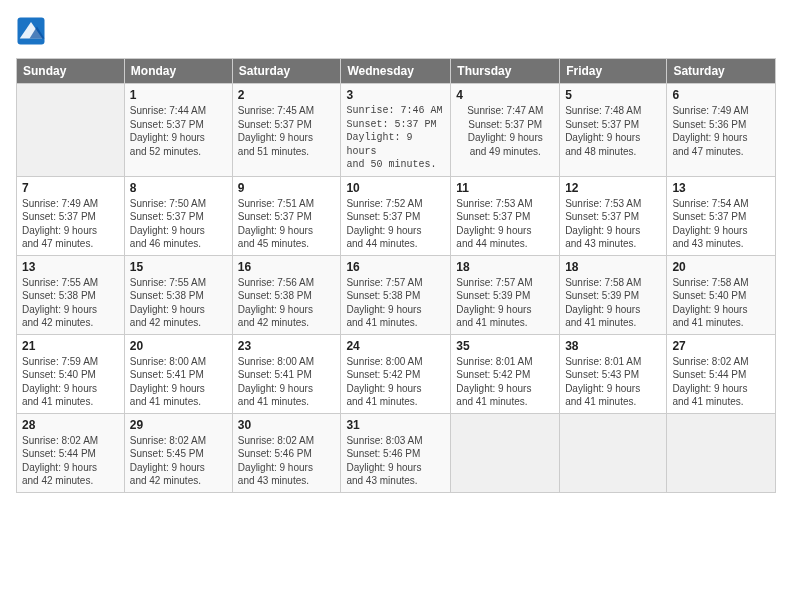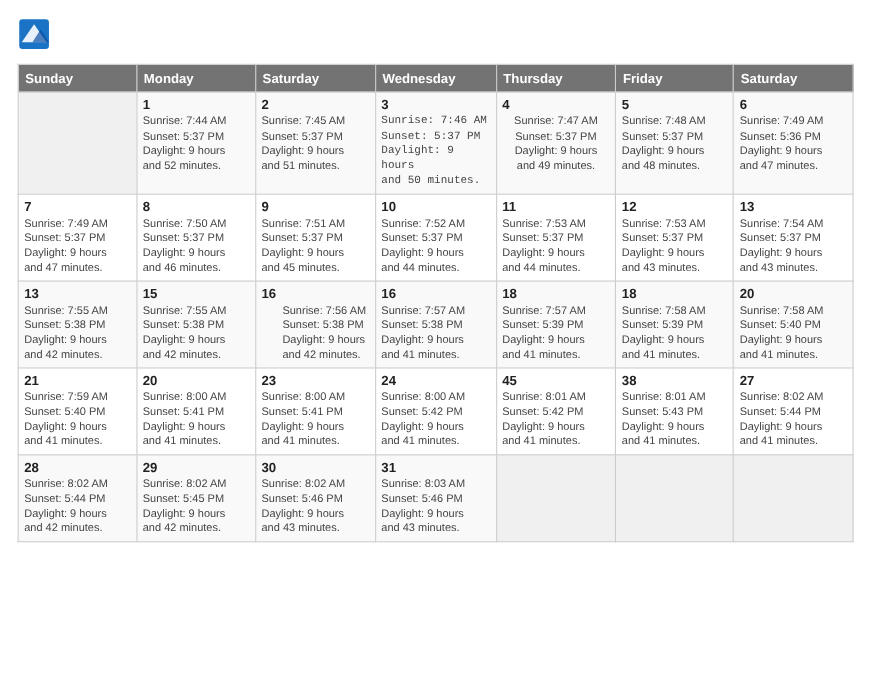--- a/index.html
+++ b/index.html
@@ -224,21 +224,21 @@
           </td>
           <td>
             <div class="day-num">15</div>
             <div class="day-info" style="white-space: pre-line;">Sunrise: 7:55 AM
 Sunset: 5:38 PM
 Daylight: 9 hours
 and 42 minutes.</div>
           </td>
           <td>
             <div class="day-num">16</div>
-            <div class="day-info" style="white-space: pre-line; margin-left: 19px;">Sunrise: 7:56 AM
+            <div class="day-info" style="white-space: pre-line;">Sunrise: 7:56 AM
 Sunset: 5:38 PM
 Daylight: 9 hours
 and 42 minutes.</div>
           </td>
           <td>
             <div class="day-num">16</div>
             <div class="day-info" style="white-space: pre-line;">Sunrise: 7:57 AM
 Sunset: 5:38 PM
 Daylight: 9 hours
 and 41 minutes.</div>
@@ -288,21 +288,21 @@
 and 41 minutes.</div>
           </td>
           <td>
             <div class="day-num">24</div>
             <div class="day-info" style="white-space: pre-line;">Sunrise: 8:00 AM
 Sunset: 5:42 PM
 Daylight: 9 hours
 and 41 minutes.</div>
           </td>
           <td>
-            <div class="day-num">45</div>
+            <div class="day-num">35</div>
             <div class="day-info" style="white-space: pre-line;">Sunrise: 8:01 AM
 Sunset: 5:42 PM
 Daylight: 9 hours
 and 41 minutes.</div>
           </td>
           <td>
             <div class="day-num">38</div>
             <div class="day-info" style="white-space: pre-line;">Sunrise: 8:01 AM
 Sunset: 5:43 PM
 Daylight: 9 hours

